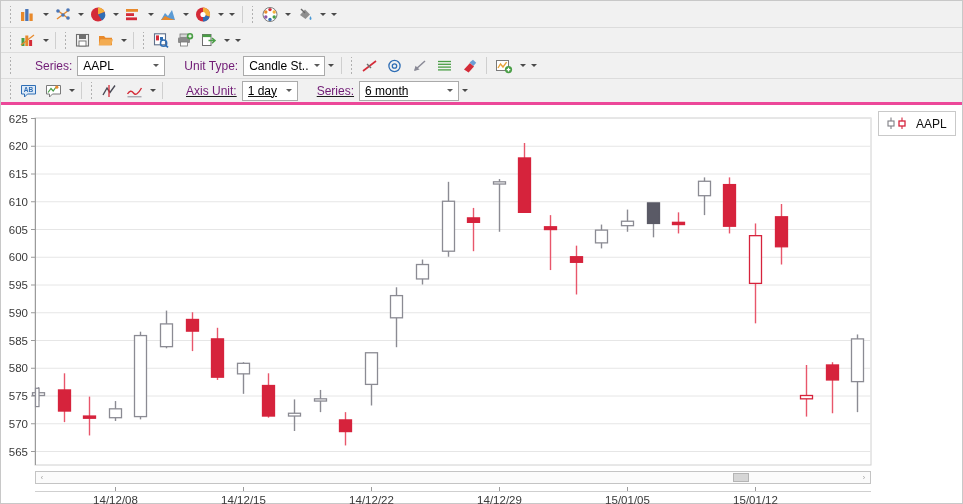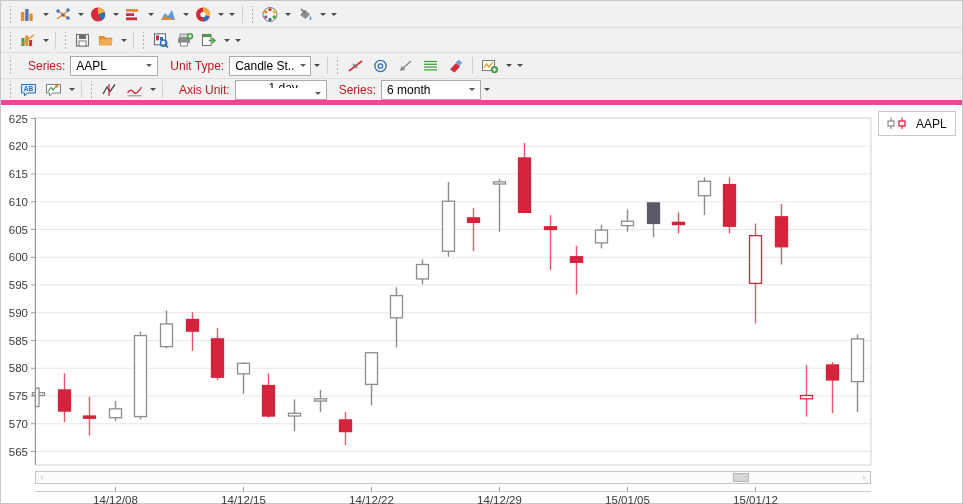--- a/index.html
+++ b/index.html
@@ -14,47 +14,47 @@
   }
   #app { width:963px; height:504px; position:relative; display:flex; flex-direction:column;
          border:1px solid #c8c8c8; background:#ffffff; }
 
   
   .toolbar { display:flex; align-items:center; background:#f1f1f1;
              border-bottom:1px solid #dcdcdc; padding:0 4px; flex:0 0 auto; }
   .tb1 { height:27px; }
   .tb2 { height:25px; }
   .tb3 { height:26px; }
-  .tb4 { height:26px; border-bottom:5px solid #ec4899; }
+  .tb4 { height:26px; border-bottom:3px solid #ec4899;text-decoration:underline; }
 
   .grip { width:7px; height:17px; margin:0 2px; flex:0 0 auto;
           background-image: radial-gradient(#9a9a9a 40%, transparent 41%);
           background-size:3px 4px; background-position:2px 2px; background-repeat:repeat-y; opacity:.75; }
   .sep  { width:1px; height:17px; background:#cfcfcf; margin:0 4px; flex:0 0 auto; }
 
   .tbtn { display:inline-flex; align-items:center; justify-content:center;
           height:21px; min-width:22px; padding:0 2px; border:1px solid transparent; border-radius:2px;
           cursor:default; flex:0 0 auto; }
   .caret { width:11px; height:21px; display:inline-flex; align-items:center; justify-content:center;
            cursor:default; flex:0 0 auto; }
   .caret::after { content:""; border-left:3.5px solid transparent; border-right:3.5px solid transparent;
                   border-top:3.5px solid #4a4a4a; display:block; }
   .ovf { width:12px; }
 
-  .lbl { font-size:12px; color:#b91c1c; margin:0 5px 0 12px; white-space:nowrap; flex:0 0 auto; }
+  .lbl { font-size:12px; color:#701a75; margin:0 5px 0 19px; white-space:nowrap; flex:0 0 auto; }
 
   .combo { position:relative; height:20px; border:1px solid #aaaaaa; background:#ffffff;
            display:flex; align-items:center; padding:0 0 0 5px; flex:0 0 auto; cursor:default; }
   .combo .val { font-size:12px; color:#000; white-space:nowrap; overflow:hidden; }
   .combo .arw { margin-left:auto; width:16px; height:18px; display:flex; align-items:center; justify-content:center; }
   .combo .arw::after { content:""; border-left:3.5px solid transparent; border-right:3.5px solid transparent;
                        border-top:3.5px solid #5a5a5a; }
   .c-series { width:88px; }
   .c-view   { width:82px; }
-  .c-axis   { width:92px;flex-direction:column; }
+  .c-axis   { width:56px; }
   .c-period { width:100px; }
 
   
   .ic { display:block; }
 
   
   .chartwrap { flex:1 1 auto; position:relative; background:#ffffff; }
   #plotsvg { position:absolute; left:0; top:0; }
 
   .legendbox { position:absolute; border:1px solid #c9c9c9; background:#ffffff;

